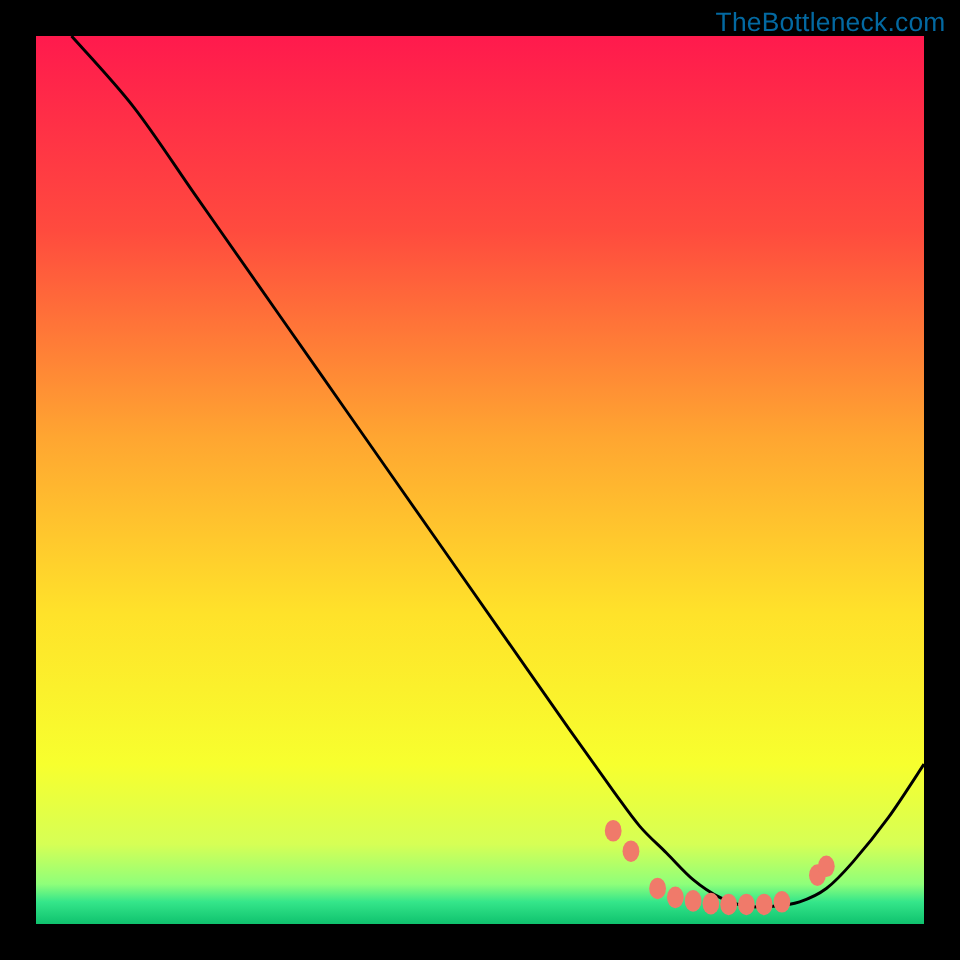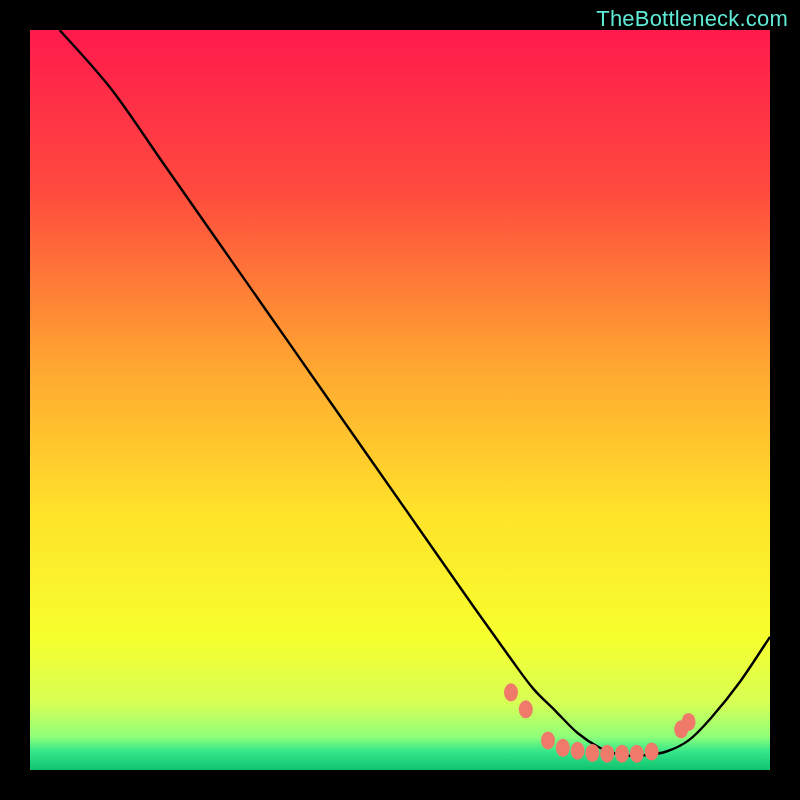--- a/index.html
+++ b/index.html
@@ -14,21 +14,21 @@
   .stage {
     position: relative;
     width: 800px;
     height: 800px;
     background: #000;
   }
   .attribution {
     position: absolute;
     top: 6px;
     right: 12px;
-    color: #5eead4;
+    color: #0369a1;
     font-size: 22px;
     font-weight: 400;
     letter-spacing: 0.2px;
     z-index: 4;
   }
   svg.plot {
     position: absolute;
     left: 0;
     top: 0;
     width: 800px;

